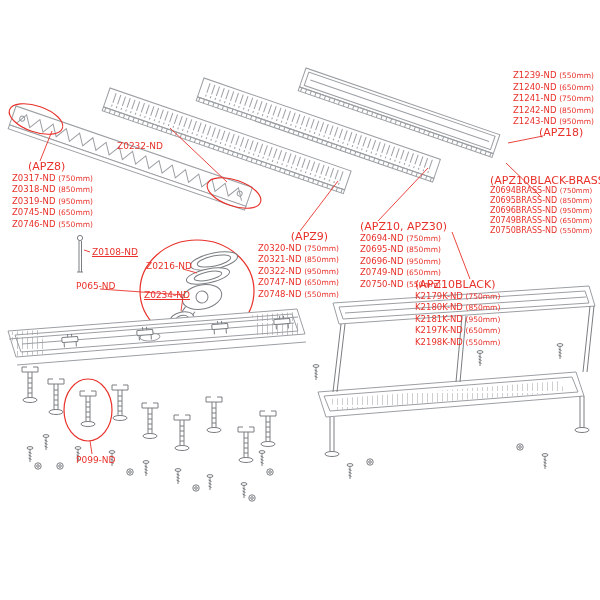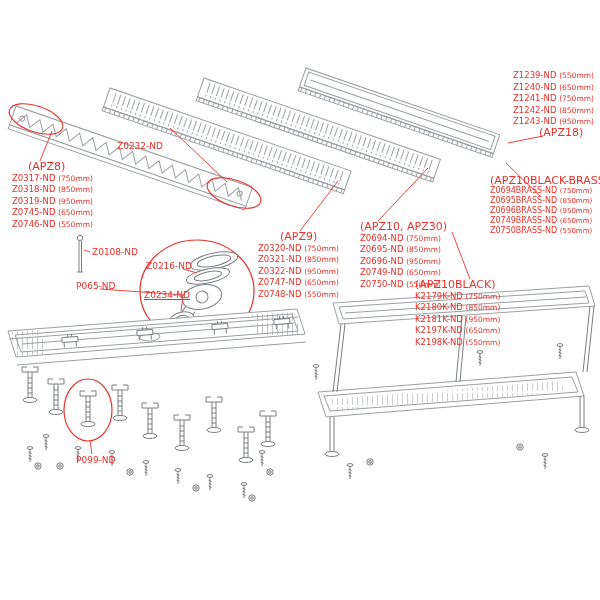--- a/index.html
+++ b/index.html
@@ -4,21 +4,21 @@
 <style>
   * { margin:0; padding:0; box-sizing:border-box; }
   html,body { width:600px; height:600px; }
   body { background:#fff; font-family:"DejaVu Sans", sans-serif; }
   .stage { position:relative; width:600px; height:600px; background:#ffffff; overflow:hidden; }
   svg.art { position:absolute; left:0; top:0; }
   .group { position:absolute; color:#e8312a; font-size:8.5px; line-height:10.5px; white-space:nowrap; }
   .group.tight { font-size:8px; line-height:10px; }
   .heading { font-size:11px; }
   .ind16 { padding-left:16px; }
-  .ind22 { padding-left:22px; }
+  .ind22 { padding-left:22px;text-align:center; }
   .ind26 { padding-left:26px; }
   .row { white-space:nowrap; }
   .row .size { font-size:7.5px; }
   .group.tight .row .size { font-size:7px; }
   .callout { position:absolute; color:#e8312a; font-size:9px; line-height:10px; white-space:nowrap; }
 </style>
 </head>
 <body>
 
 <div class="stage">
@@ -208,21 +208,21 @@
       <line x1="543" y1="136" x2="508" y2="143"></line>
       <line x1="183" y1="269" x2="197" y2="273"></line>
       <line x1="100" y1="289" x2="184" y2="295"></line>
       <line x1="183" y1="297" x2="181" y2="311"></line>
       <line x1="92" y1="454" x2="90" y2="441"></line>
       <line x1="90" y1="252" x2="84" y2="250"></line>
     </g>
   </svg>
 
   <div class="callout" style="left:117px; top:120px;margin-top:21px;">Z0232-ND</div>
-  <div class="callout" style="left:92px; top:247px;">Z0108-ND</div>
+  <div class="callout" style="left:92px; top:247px;text-decoration:underline;">Z0108-ND</div>
   <div class="callout" style="left:146px; top:261px;">Z0216-ND</div>
   <div class="callout" style="left:76px; top:281px;">P065-ND</div>
   <div class="callout" style="left:144px; top:290px;text-decoration:underline;">Z0234-ND</div>
   <div class="callout" style="left:76px; top:455px;">P099-ND</div>
 
   <div class="group" style="left:12px; top:162px;">
     <div class="heading ind16">(APZ8)</div>
     <div>
 
         <div class="row"><span class="code">Z0317-ND</span> <span class="size">(750mm)</span></div>

